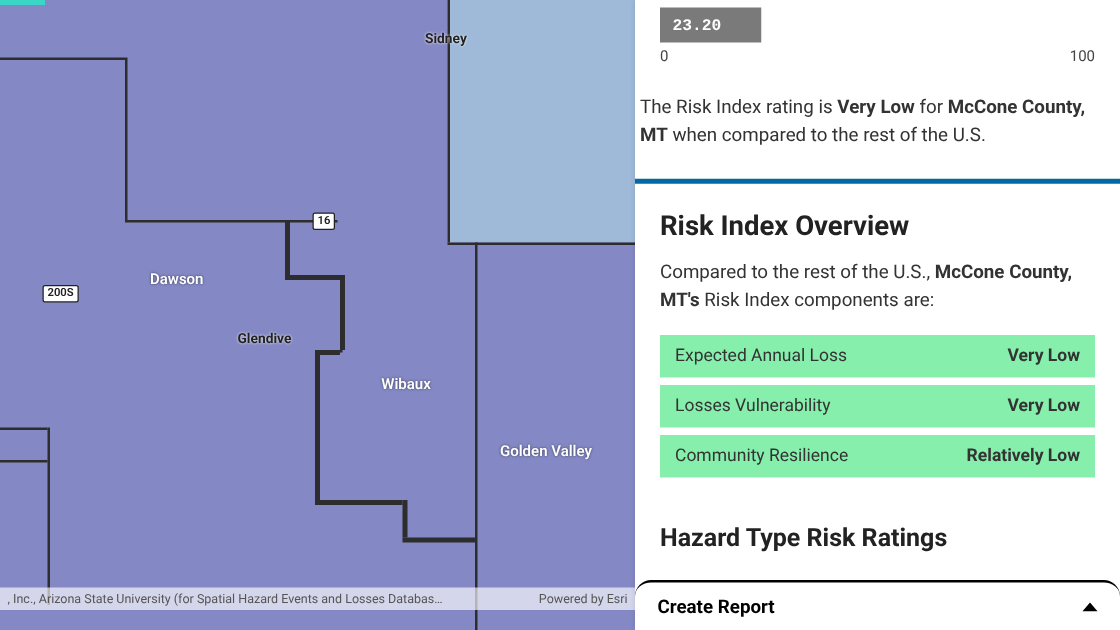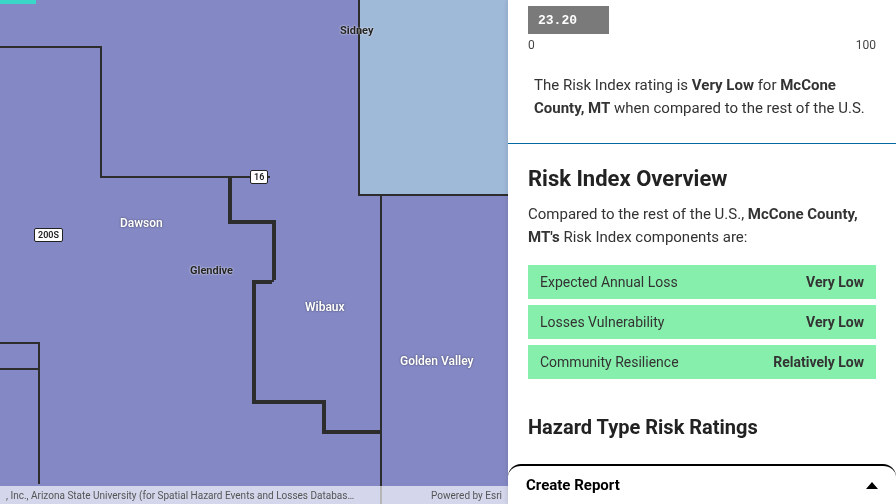--- a/index.html
+++ b/index.html
@@ -5,29 +5,29 @@
   * { box-sizing: border-box; margin: 0; padding: 0; }
   html, body { width: 896px; height: 504px; font-family: -apple-system, BlinkMacSystemFont, "Segoe UI", Roboto, Arial, sans-serif; overflow: hidden; }
   .app { display: flex; width: 100%; height: 100%; position: relative; }
   .map-pane { position: relative; width: 508px; height: 504px; background: #8489c5; overflow: hidden; }
   .loading-bar { position: absolute; top: 0; left: 0; width: 36px; height: 4px; background: #3ad6c7; }
   .county-boundary { position: absolute; border: 1px solid #2d2d2d; }
   .county-highlight { position: absolute; background: #9fb9d9; }
   .map-label { position: absolute; color: #fff; font-size: 12px; font-weight: 600; text-shadow: 0 0 2px rgba(0,0,0,.6); white-space: nowrap; }
   .map-label.city { font-size: 11px; font-weight: 700; }
   .route-shield { position: absolute; background: #fff; border: 1px solid #222; border-radius: 2px; font-size: 9px; font-weight: 600; padding: 1px 3px; color: #222; }
-  .attribution { position: absolute; bottom: 0; left: 0; right: 0; height: 18px; font-size: 10px; color: #555; background: rgba(255,255,255,.65); display: flex; align-items: center; padding: 0 6px; }
+  .attribution { position: absolute; bottom: 16px; left: 0; right: 0; height: 18px; font-size: 10px; color: #555; background: rgba(255,255,255,.65); display: flex; align-items: center; padding: 0 6px; }
   .attribution .left { flex: 1; overflow: hidden; text-overflow: ellipsis; white-space: nowrap; }
   .attribution .right { margin-left: 8px; white-space: nowrap; }
   .side-panel { flex: 1; background: #fff; box-shadow: -1px 0 4px rgba(0,0,0,.1); overflow-y: auto; position: relative; }
   .bar-chart-wrap { padding: 6px 20px 6px 20px; }
   .bar-track { position: relative; width: 100%; height: 28px; font-family: Liberation Mono, monospace; }
   .bar-fill { position: absolute; top: 0; left: 0; height: 28px; background: #7a7a7a; display: flex; align-items: center; padding-left: 10px; color: #fff; font-size: 13px; font-weight: 600; }
   .bar-axis { display: flex; justify-content: space-between; font-size: 12px; color: #444; padding: 4px 0 0; }
-  .narrative { padding: 16px 26px 22px; font-size: 15px; color: #333; line-height: 1.55; border-bottom: 1px solid #0369a1; }
+  .narrative { padding: 16px 4px 22px; font-size: 15px; color: #333; line-height: 1.55; border-bottom: 4px solid #0369a1; }
   .narrative b { font-weight: 700; }
   .overview { padding: 22px 20px 10px; }
   .overview h2 { font-size: 22px; font-weight: 700; color: #222; margin-bottom: 12px; }
   .overview .lede { font-size: 15px; color: #333; line-height: 1.55; margin-bottom: 16px; }
   .component-list { display: flex; flex-direction: column; gap: 6px; margin-bottom: 26px; }
   .component-row { display: flex; justify-content: space-between; align-items: center; background: #86efac; padding: 9px 12px; font-size: 14px; color: #333; }
   .component-row .val { font-weight: 700; }
   .hazard-heading { font-size: 20px; font-weight: 700; color: #222; padding: 0 20px 20px; }
   .create-report { position: absolute; bottom: 0; left: 508px; width: 388px; height: 40px; background: #fff; border-top: 2px solid #000; display: flex; align-items: center; justify-content: space-between; padding: 0 18px; font-size: 15px; font-weight: 700; cursor: pointer; border-radius: 13px; }
   .caret-up { width: 0; height: 0; border-left: 6px solid transparent; border-right: 6px solid transparent; border-bottom: 7px solid #000; }

